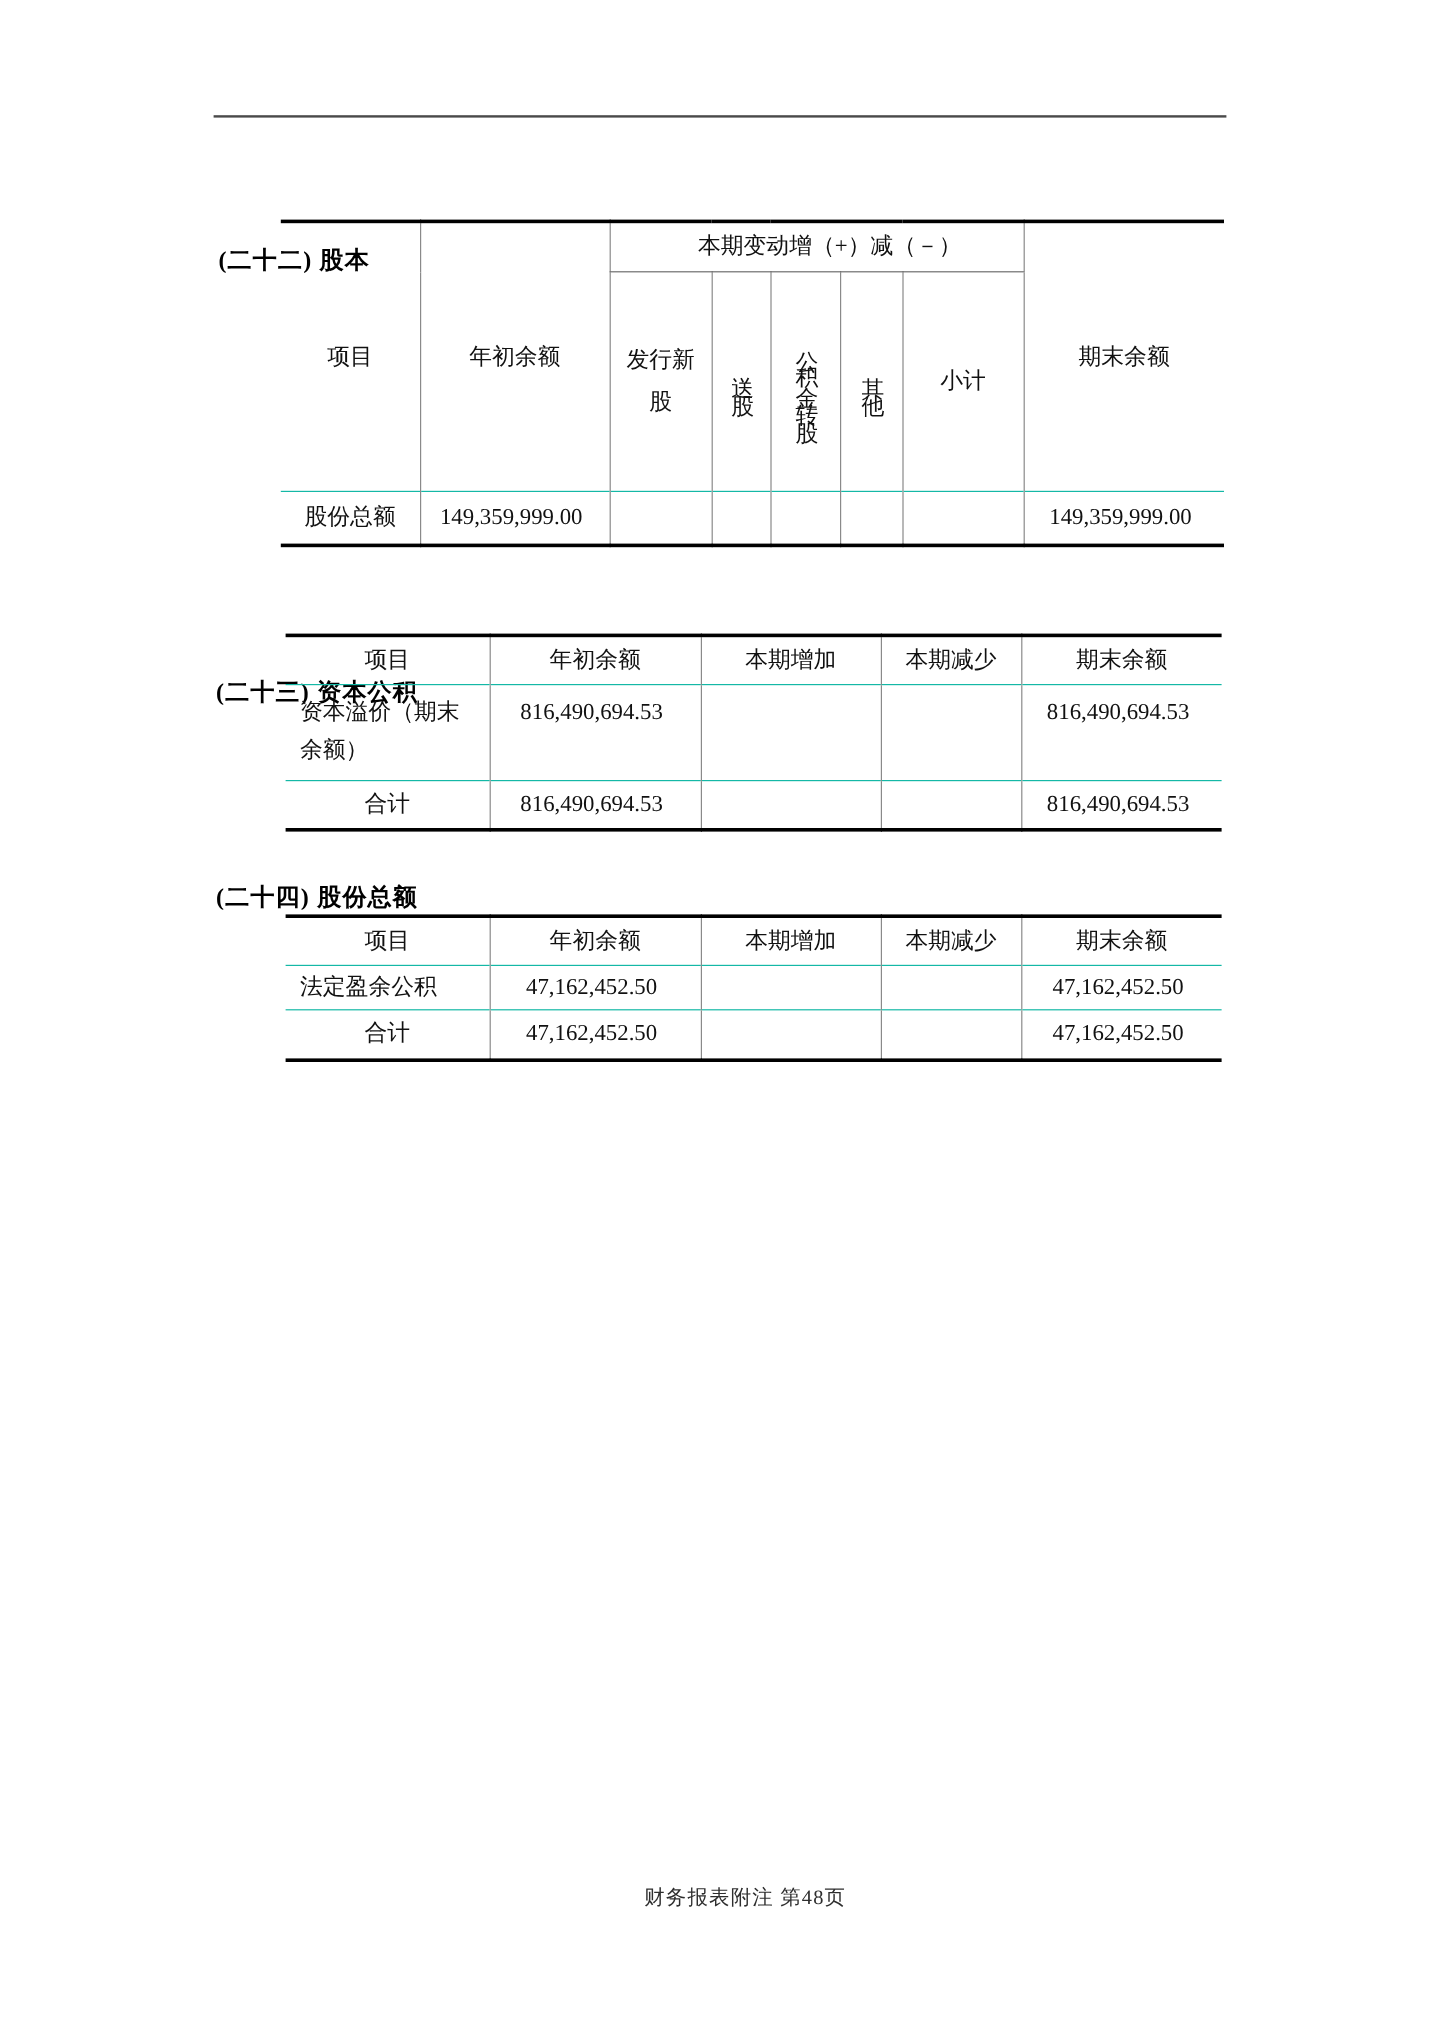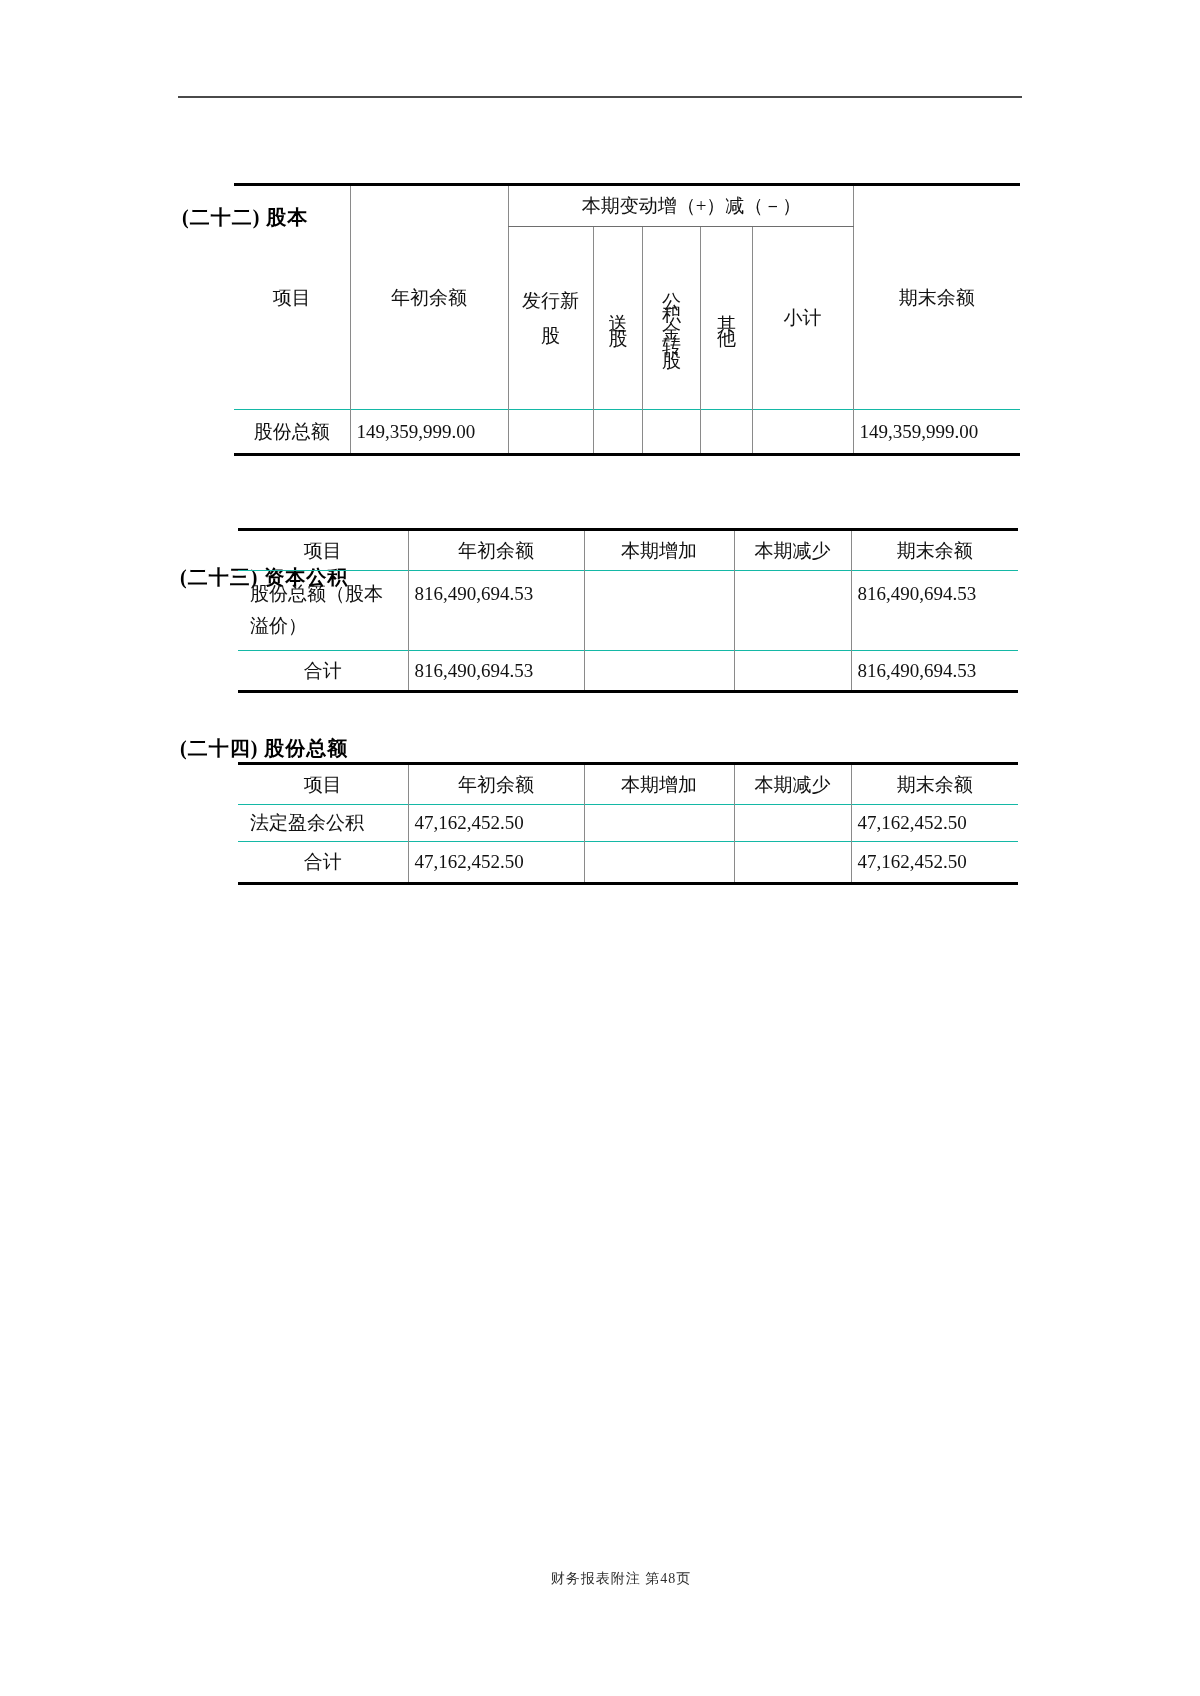--- a/index.html
+++ b/index.html
@@ -29,21 +29,21 @@
     border-top:3px solid #000;border-bottom:3px solid #000;
     font-size:19px;color:#111;
   }
   td{
     padding:0 6px;overflow:hidden;
     vertical-align:middle;text-align:center;
     line-height:1.45;
   }
   td.vline{border-left:1px solid #8a8a8a;}
   tr.thin-top td{border-top:1px solid #14b8a6;}
-  td.num{text-align:left;padding-right:12px;font-variant-numeric:tabular-nums;}
+  td.num{text-align:center;padding-right:12px;font-variant-numeric:tabular-nums;}
   td.item-label{text-align:left;padding-left:12px;}
   td.merged-hdr{border-bottom:1px solid #6e6e6e;padding-left:28px;}
 
   .tbl-share{left:234px;top:183px;}
   .tbl-share td.h1{height:40px;}
   .tbl-share td.h2{height:182px;}
   .tbl-share tr.data td{height:43px;}
 
   
   .vtext{
@@ -59,21 +59,21 @@
   .tbl-cap tr.r2 td{height:39px;}
 
   .tbl-sur{left:238px;top:762px;}
   .tbl-sur tr.hdr td{height:39px;}
   .tbl-sur tr.r1 td{height:36px;}
   .tbl-sur tr.r2 td{height:40px;}
 
   
   .footer{
     left:0;right:0;top:1570px;text-align:center;
-    font-size:14px;color:#2e2e2e;padding-left:42px;letter-spacing:1px;
+    font-size:17px;color:#2e2e2e;padding-left:42px;letter-spacing:1px;
   }
 </style>
 </head>
 <body>
 
 <div class="abs top-rule"></div>
 
 <div class="abs sec-title t22">(二十二) 股本</div>
 
 <table class="abs tbl-share">
@@ -128,21 +128,21 @@
   </colgroup>
   <tbody>
       <tr class="hdr">
     <td>项目</td>
     <td class="vline">年初余额</td>
     <td class="vline">本期增加</td>
     <td class="vline">本期减少</td>
     <td class="vline">期末余额</td>
   </tr>
   <tr class="r1 thin-top">
-    <td class="item-label">股份总额（股本溢价）</td>
+    <td class="item-label">资本溢价（期末余额）</td>
     <td class="num vline">816,490,694.53</td>
     <td class="vline"></td>
     <td class="vline"></td>
     <td class="num vline">816,490,694.53</td>
   </tr>
   <tr class="r2 thin-top">
     <td>合计</td>
     <td class="num vline">816,490,694.53</td>
     <td class="vline"></td>
     <td class="vline"></td>

